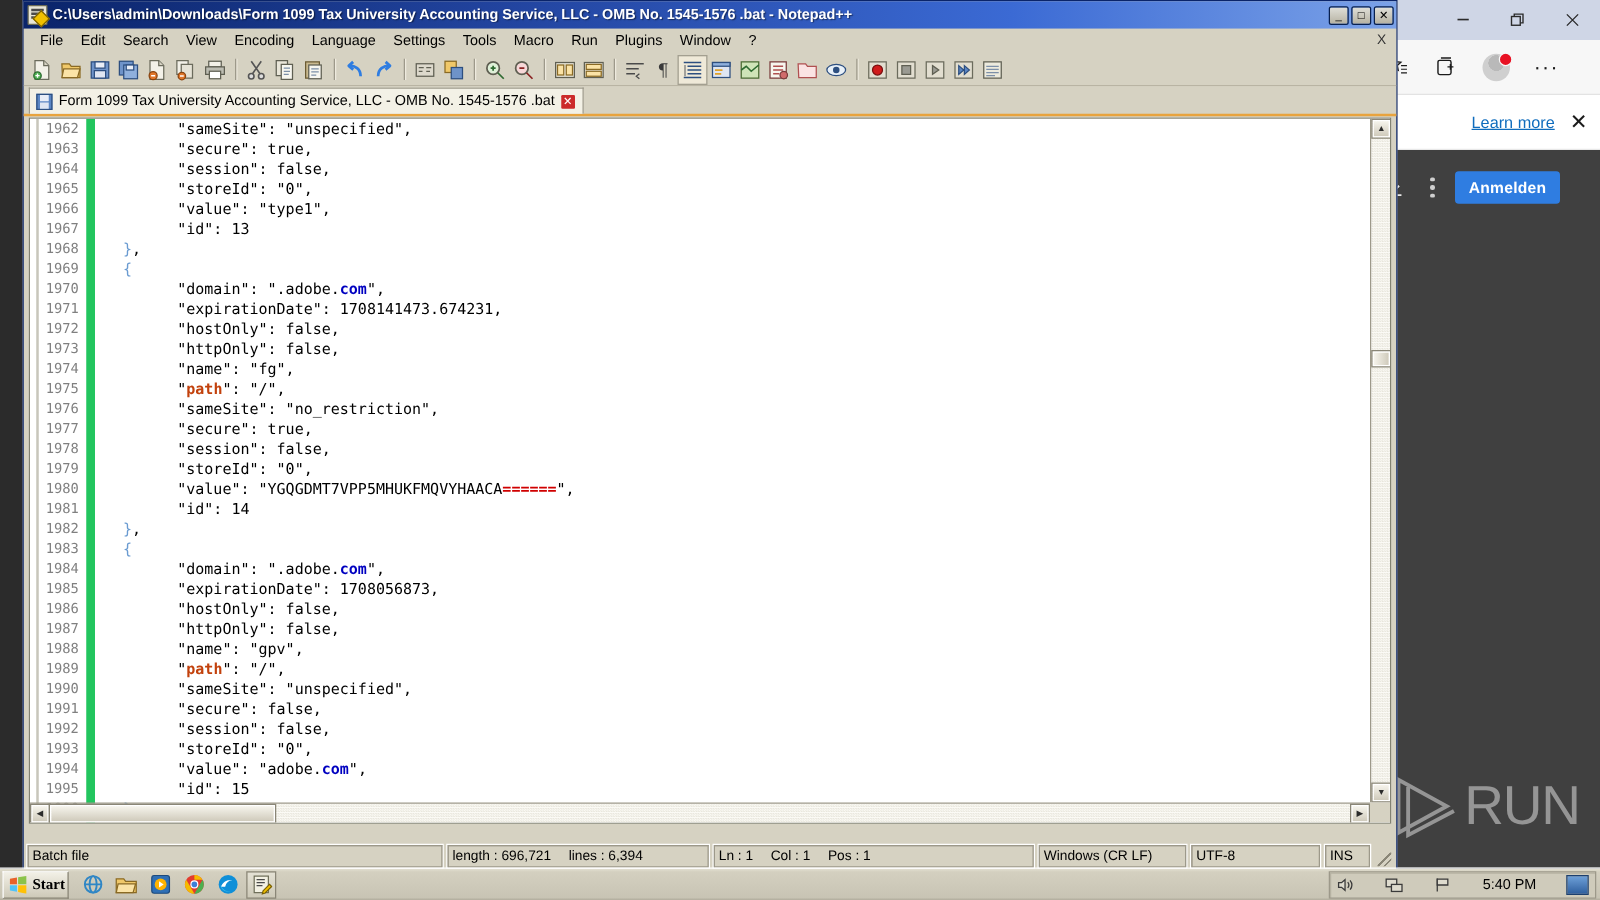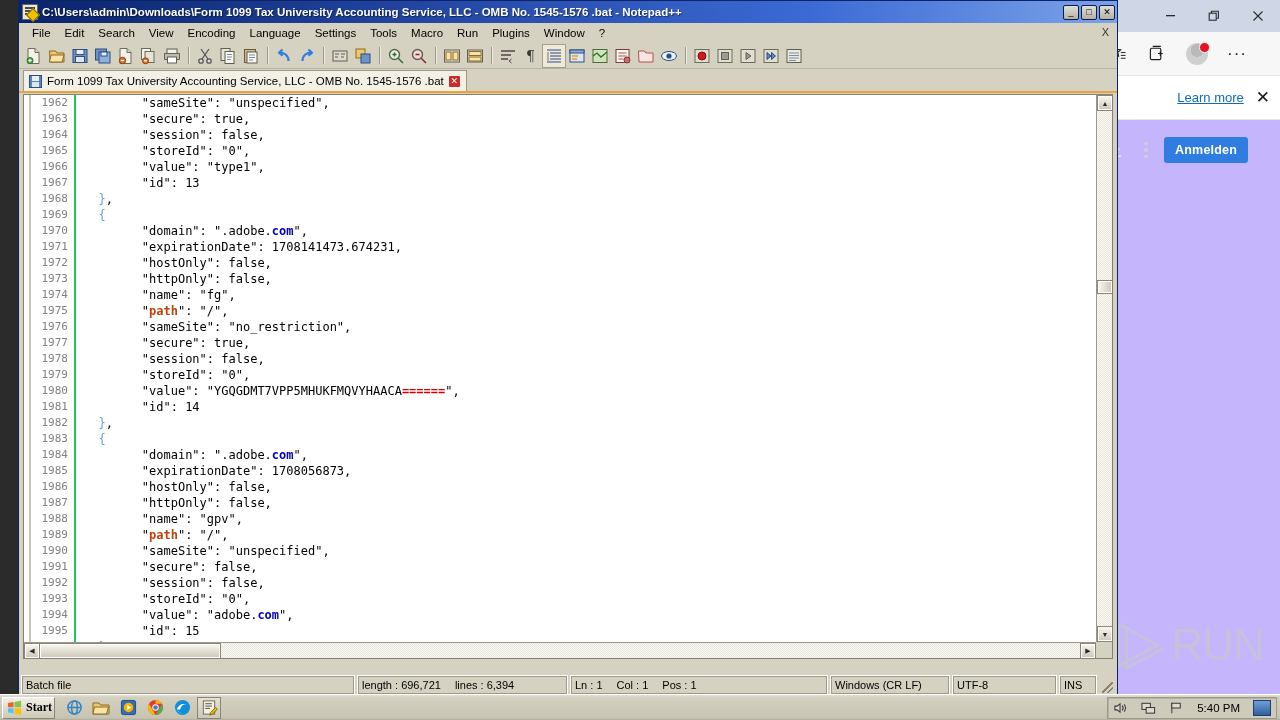--- a/index.html
+++ b/index.html
@@ -41,21 +41,21 @@
     content: ""; position: absolute; right: -2px; top: -1px;
     width: 9px; height: 9px; border-radius: 50%; background: #e81123; border: 1.5px solid #f7f7f7;
   }
   .edge-dots { font-size: 17px; letter-spacing: 1px; line-height: 8px; color: #1b1b1b; }
   .edge-notice {
     height: 44px; display: flex; align-items: center; justify-content: flex-end;
     gap: 12px; padding-right: 10px; background:#fff; border-bottom: 1px solid #e8e8e8;
   }
   .edge-learn { color: #0f6cbd; font-size: 13px; text-decoration: underline; cursor: pointer; }
   .edge-x { font-size: 17px; color: #1b1b1b; line-height: 1; }
-  .edge-body { position: absolute; left:0; top: 120px; right:0; bottom: 0; background: #c4b5fd; }
+  .edge-body { position: absolute; left:0; top: 120px; right:0; bottom: 0; background: #404040; }
   .edge-darkbar {
     position: absolute; left: 0; top: 0; width: 100%; height: 60px;
     display: flex; align-items: center; gap: 8px; padding-left: 6px;
   }
   .dl-ic { width: 26px; height: 30px; display:flex; align-items:center; justify-content:center; color: #e9e9e9; }
   .vdots { width: 20px; display: flex; flex-direction: column; align-items: center; gap: 3px; }
   .vdots i { width: 3.5px; height: 3.5px; border-radius: 50%; background: #cfcfcf; display: block; }
   .anmelden {
     background: #2f7de1; color: #fff; font-size: 12.5px; font-weight: bold;
     padding: 6px 11px; border-radius: 3px; border: none; cursor: pointer;
@@ -146,21 +146,21 @@
   }
 
   
   .npp-editor {
     position: absolute; left: 4px; top: 93px; right: 4px; bottom: 38px;
     background: #fff; border: 1px solid #828272;
     display: flex; overflow: hidden;
   }
   .gutter {
     width: 52px; flex: none; background: #ffffff; position: relative;
-    border-right: 2px solid #22c55e;
+    border-right: 7px solid #22c55e;
   }
   .gutter::before { content:""; position:absolute; left:5px; top:0; bottom:0; width:2px; background:#c8c6bb; }
   .gutter .ln {
     height: 16px; line-height: 16px; text-align: right; padding-right: 6px;
     font-family: "DejaVu Sans Mono", monospace; font-size: 11px; color: #808080;
   }
   .codearea { flex: 1; position: relative; overflow: hidden; background: #fff; }
   .code {
     font-family: "DejaVu Sans Mono", monospace; font-size: 12px; color: #000;
     white-space: pre; padding-left: 8px;
@@ -240,21 +240,21 @@
     font-size: 12px; font-weight: bold; cursor: pointer; font-family: Liberation Serif, serif;
   }
   .ql { display: flex; align-items: center; gap: 3px; margin-left: 7px; }
   .qlbtn {
     width: 24px; height: 22px; display: flex; align-items: center; justify-content: center;
     border: 1px solid transparent; cursor: pointer;
   }
   .qlbtn.active { border: 1px solid #8a8677; background: linear-gradient(to bottom,#e4e1d4,#cdc9b8); }
   .tray {
     margin-left: auto; height: 22px; margin-right: 3px; padding: 0 5px;
-    display: flex; align-items: center; gap: 13px;
+    display: flex; align-items: center; gap: 24px;
     border: 1px solid #9d998a; background: #cfcbbb;
     box-shadow: inset 1px 1px 0 #b6b2a2;
     font-size: 11.5px; color: #000;
   }
   .tray svg { display: block; }
   .tray-last {
     width: 18px; height: 16px; background: linear-gradient(to bottom,#6ea0d8,#2f5f9e);
     border: 1px solid #1c3f6e;
   }
 </style>

